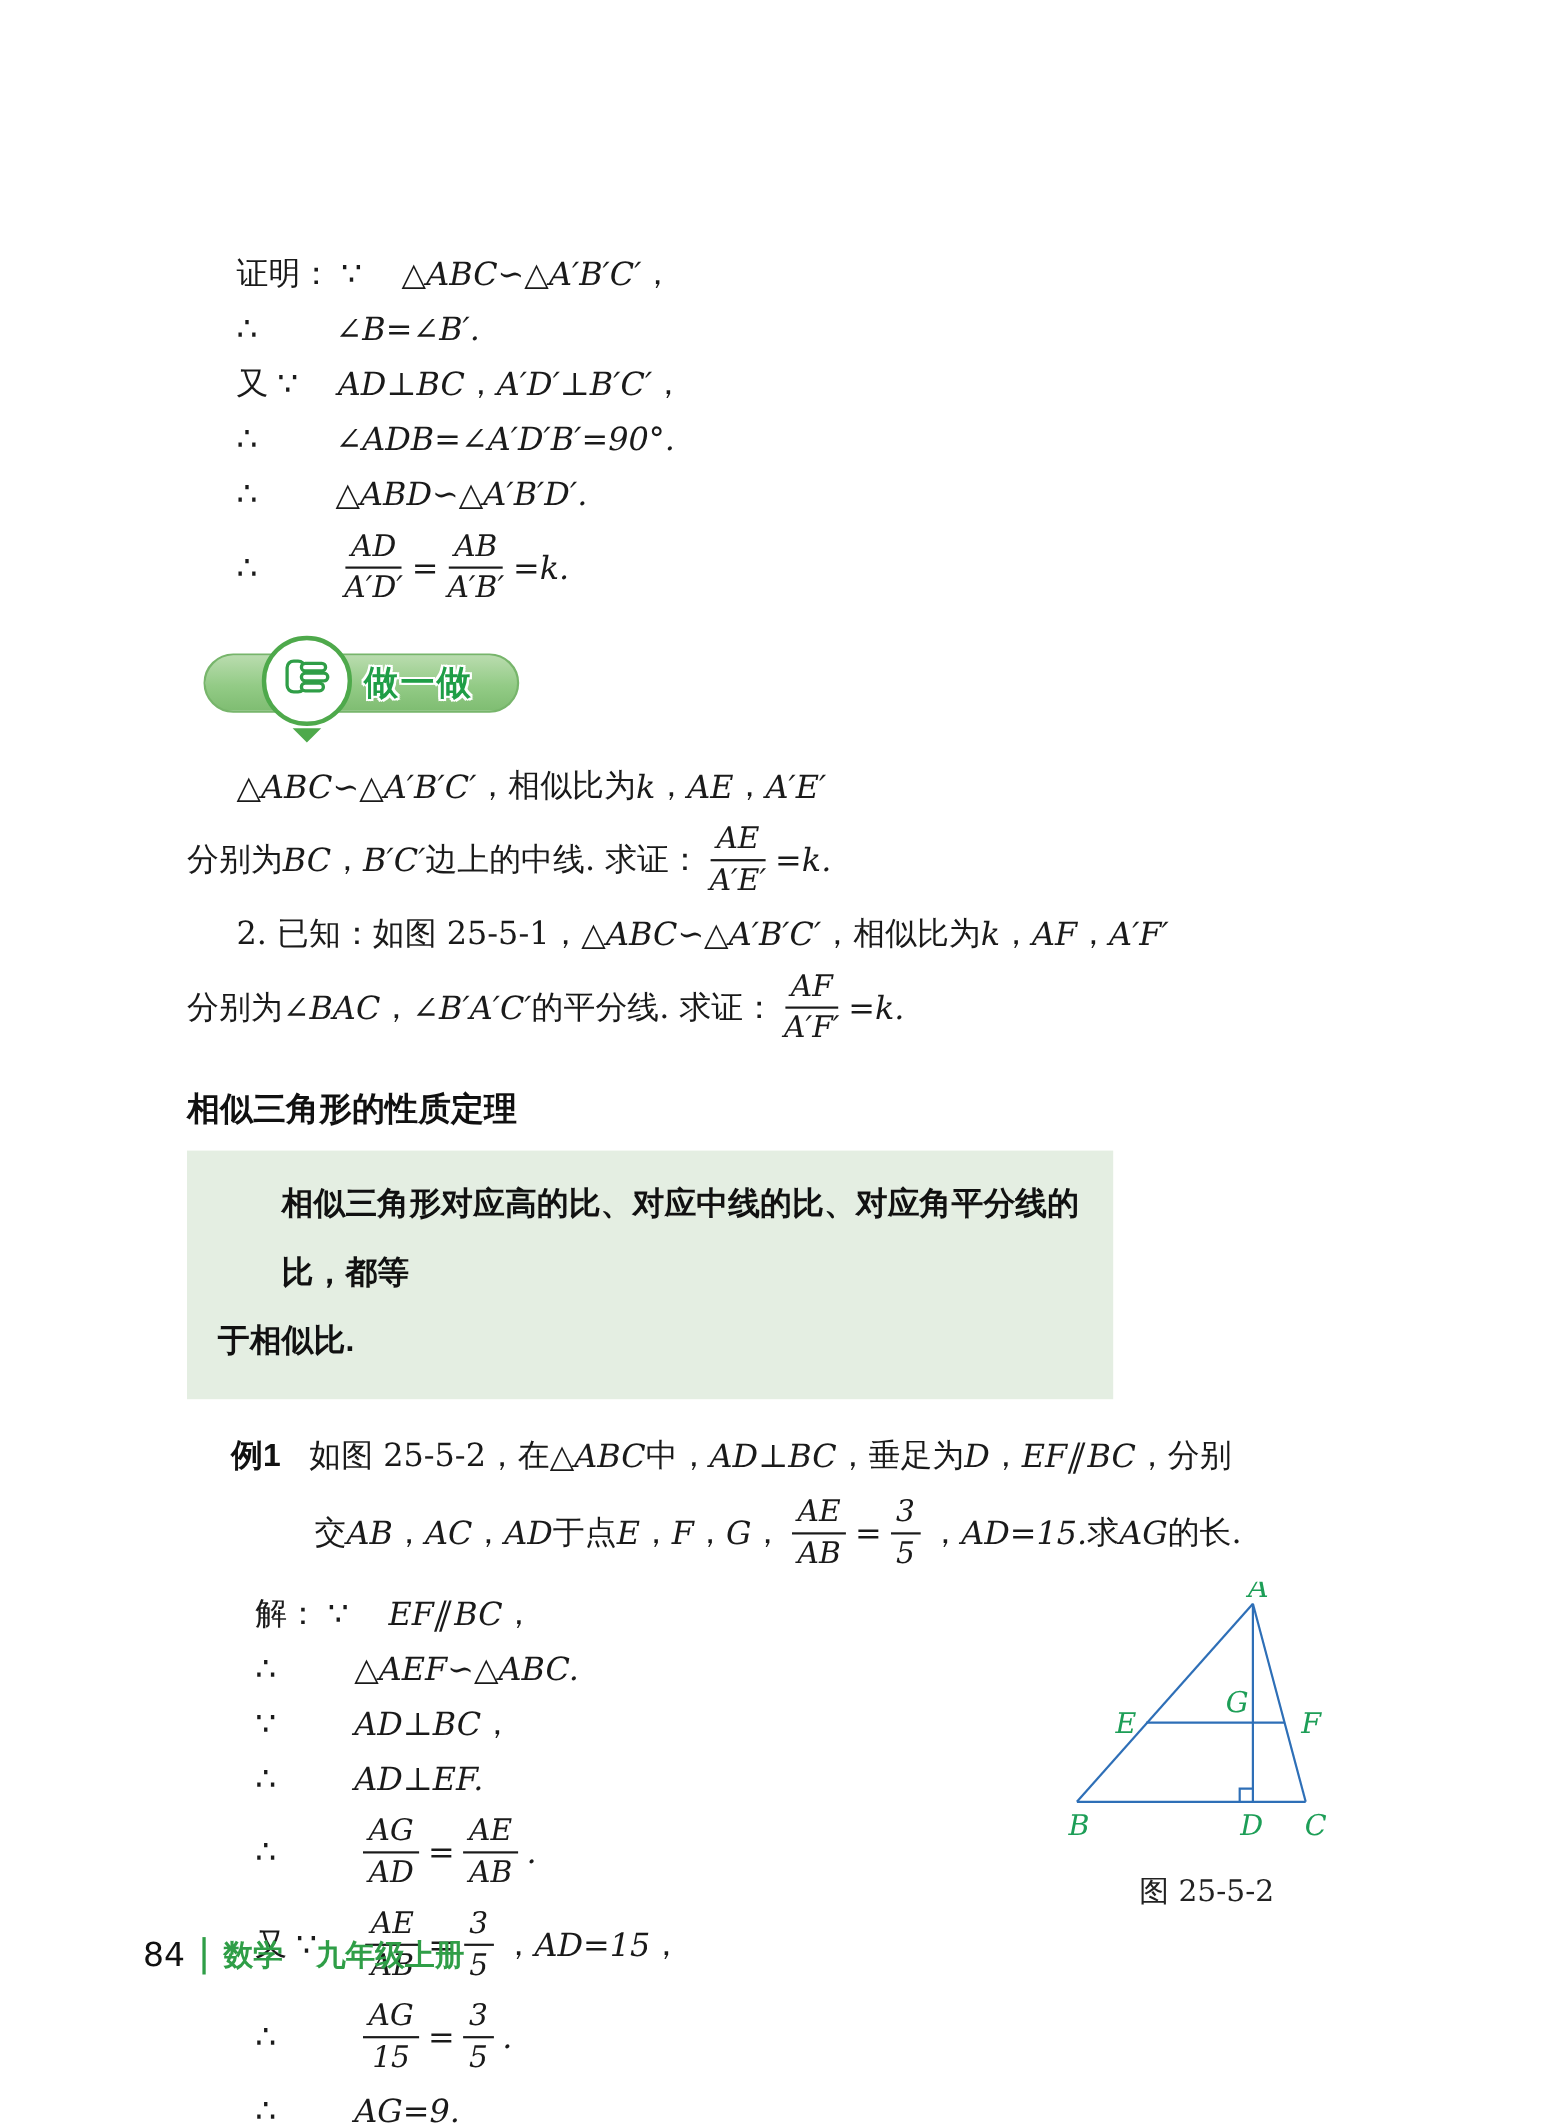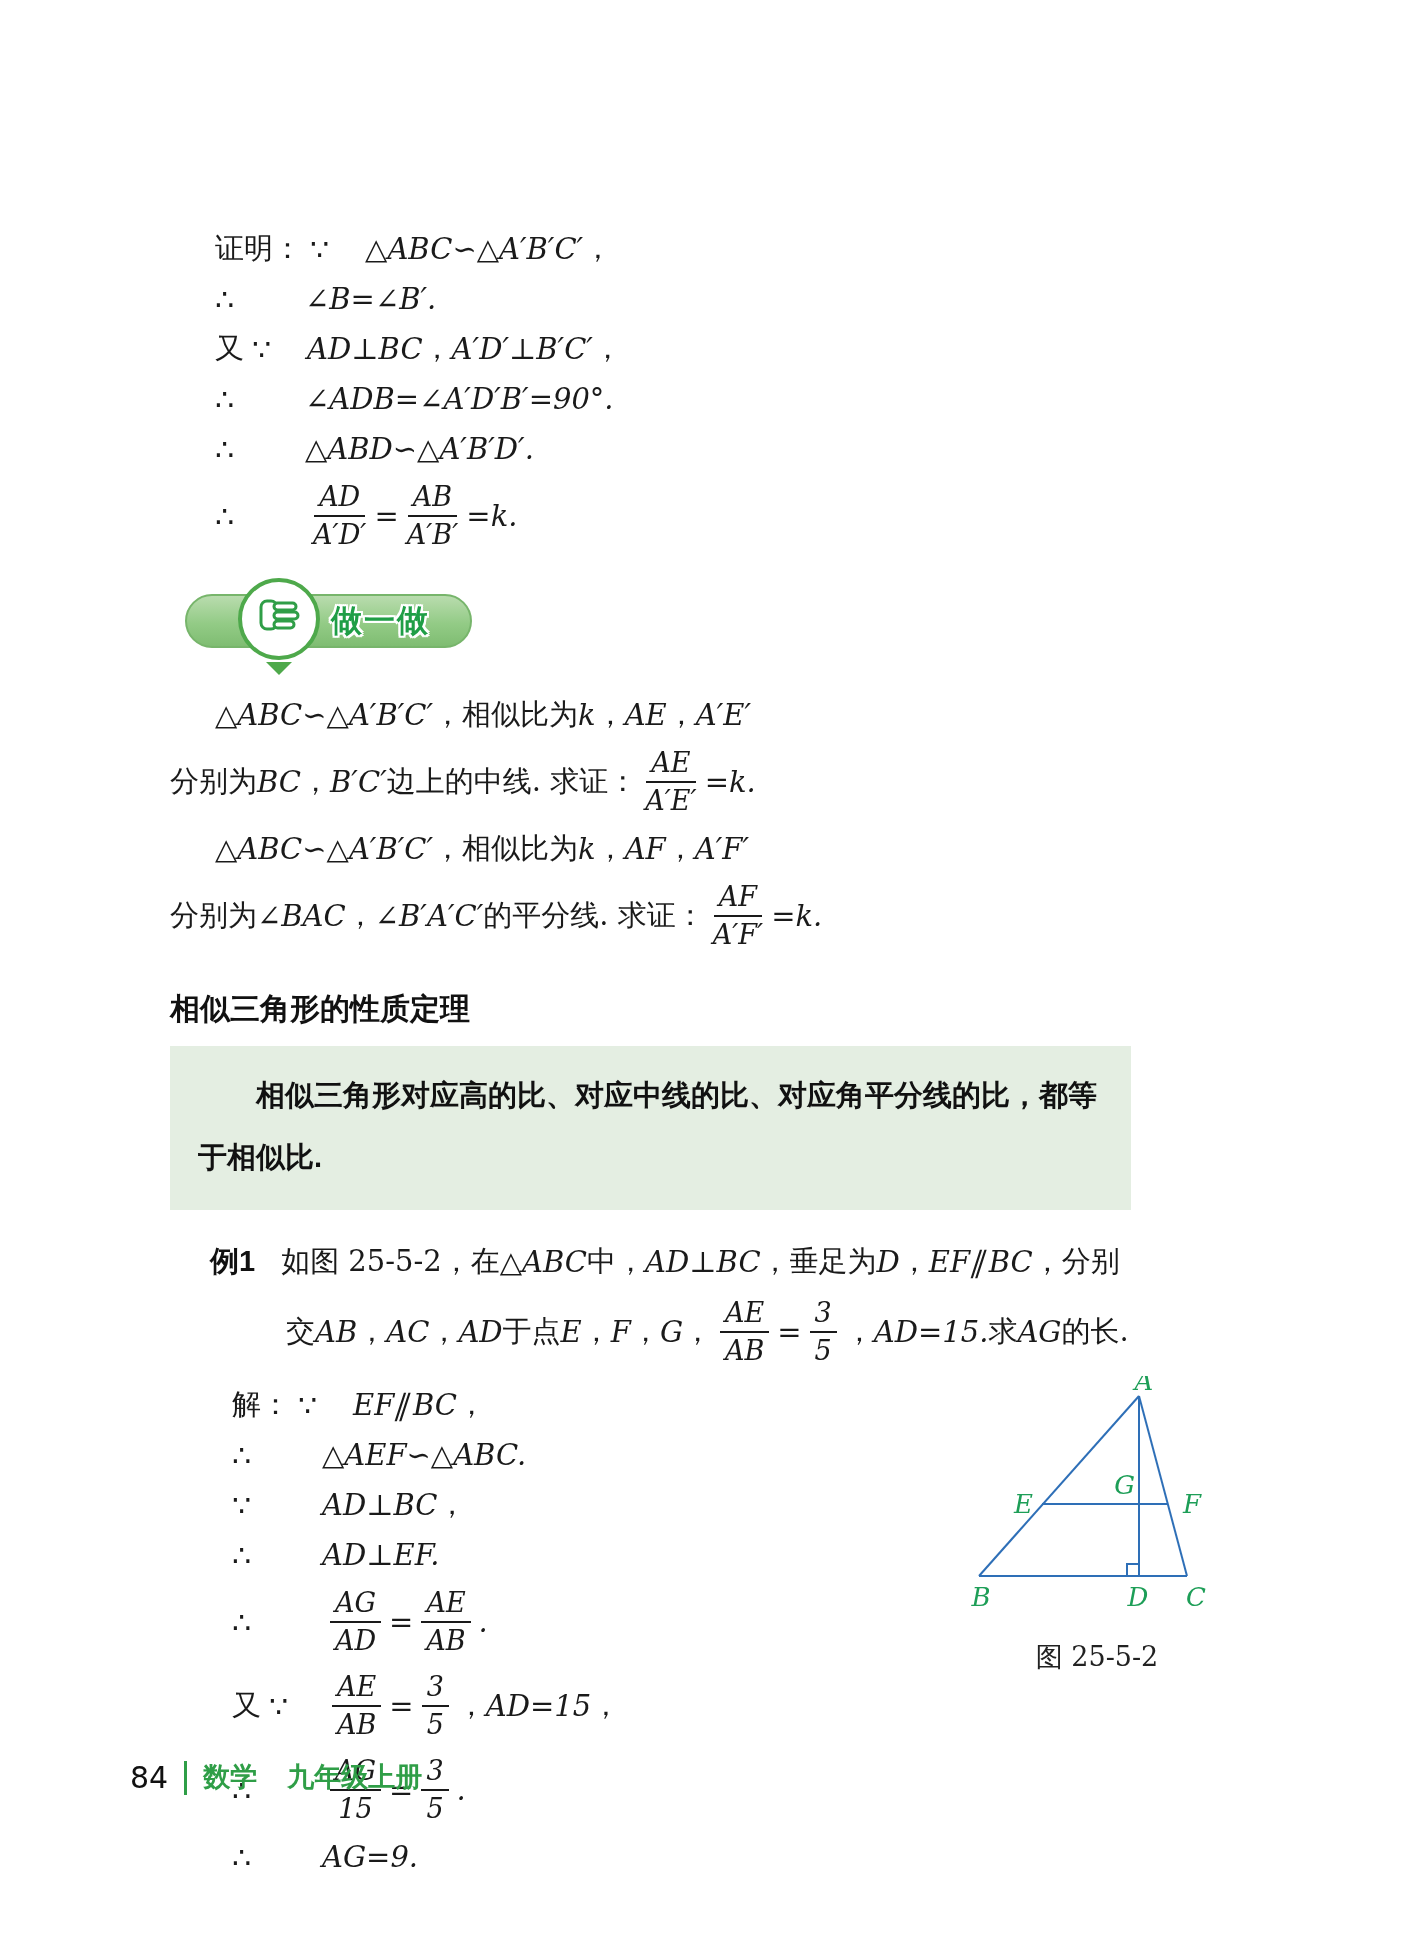--- a/index.html
+++ b/index.html
@@ -52,21 +52,21 @@
     position:absolute; left:96px; top:84px; width:0; height:0; z-index:3;
     border-left:13px solid transparent; border-right:13px solid transparent;
     border-top:13px solid #4ea94b;
   }
 
   
   .problem-line1 { padding-left:45px; }
 
   
   .theorem-title { font-size:30px; margin-top:26px; min-height:50px; line-height:50px; color:#111; }
-  .theorem-box   { background:#e4eee2; width:961px; box-sizing:border-box; padding:18px 28px 22px; margin-top:12px; }
+  .theorem-box   { background:#e4eee2; width:842px; box-sizing:border-box; padding:18px 28px 22px; margin-top:12px; }
   .theorem-line  { font-size:29px; line-height:62px; color:#111; }
   .theorem-line.indent { padding-left:58px; }
 
   
   .example { margin-top:24px; margin-left:40px; }
   .example-row1 { display:flex; align-items:center; min-height:56px; }
   .example-label { font-size:29px; margin-right:26px; color:#111; flex-shrink:0; }
   .example-row2 { margin-left:76px; }
 
   
@@ -190,20 +190,21 @@
           <span class="frac">
             <span class="fnum m">AE</span>
             <span class="fden m">A′E′</span>
           </span>
           <span class="m">=k.</span>
         </div>
     </div>
 
     <div>
       <div class="mline problem-line1">
+          <span class="t">2. 已知：如图 25-5-1，</span>
           <span class="m">△ABC∽△A′B′C′</span>
           <span class="t">，相似比为 </span>
           <span class="m">k</span>
           <span class="t">，</span>
           <span class="m">AF</span>
           <span class="t">，</span>
           <span class="m">A′F′</span>
         </div>
       <div class="mline fline">
           <span class="t">分别为</span>

